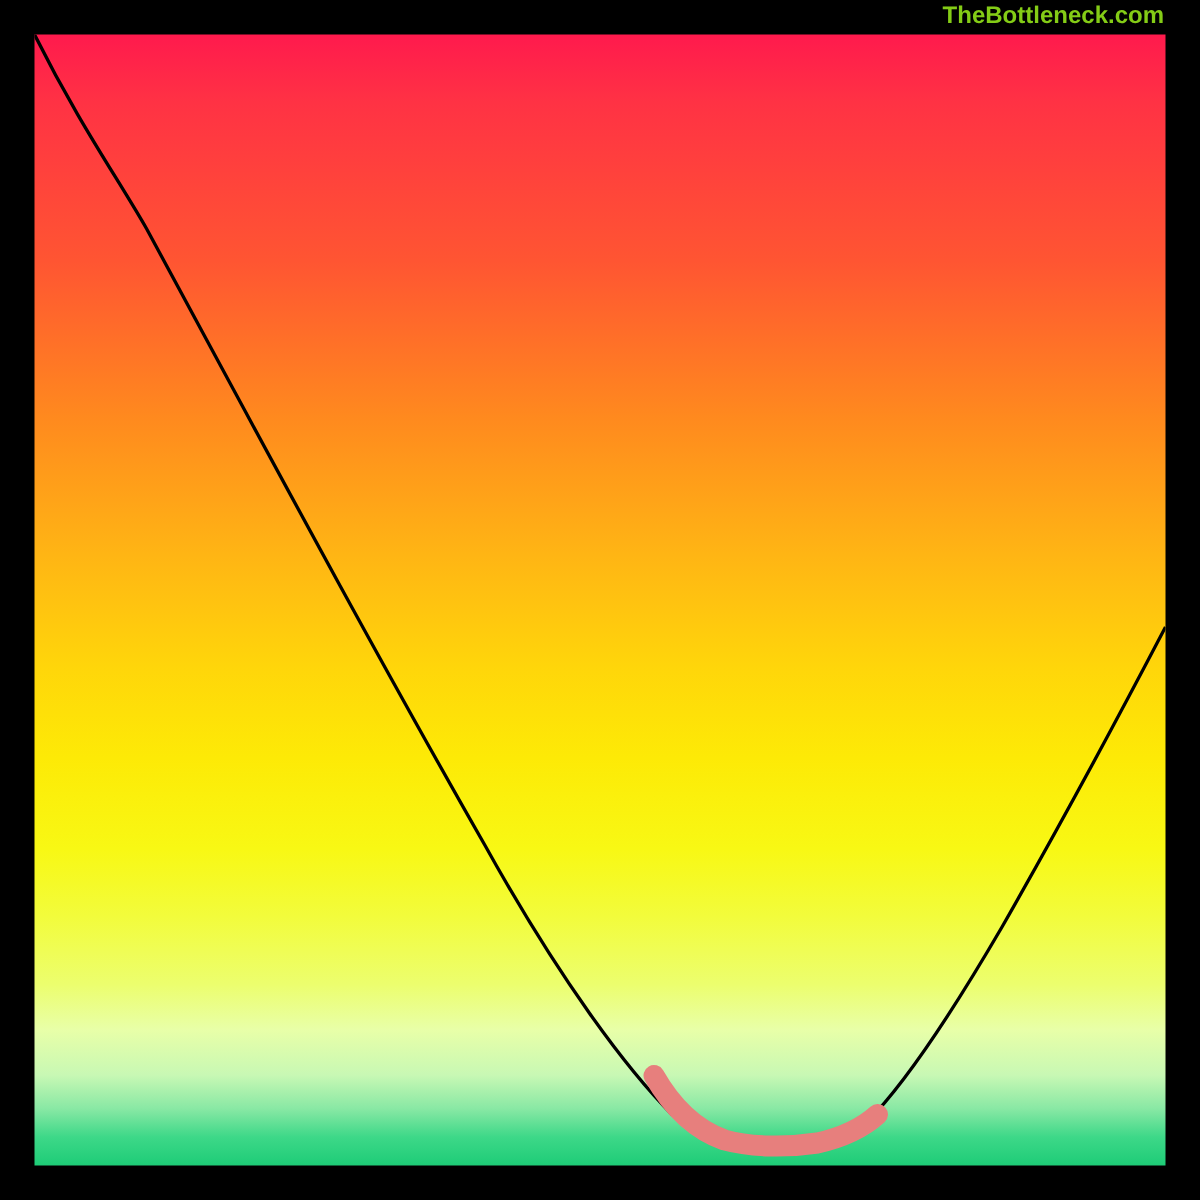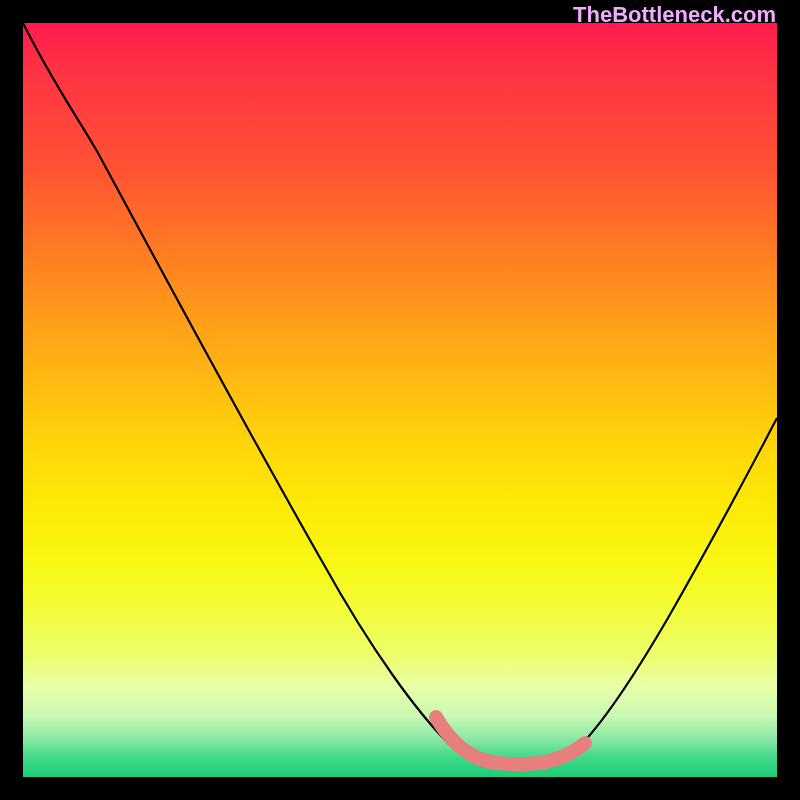--- a/index.html
+++ b/index.html
@@ -47,23 +47,23 @@
     left: 0;
     top: 0;
     width: 754px;
     height: 754px;
   }
   .watermark {
     position: absolute;
     top: 2px;
     right: 24px;
     font-family: Arial, Helvetica, sans-serif;
-    font-size: 22px;
+    font-size: 16px;
     font-weight: bold;
-    color: #f0abfc;
+    color: #84cc16;
     letter-spacing: 0px;
   }
 </style>
 </head>
 <body>
 
 <div class="frame">
   <div class="gradient"></div>
 
   <svg class="curve" viewBox="0 0 754 754">

